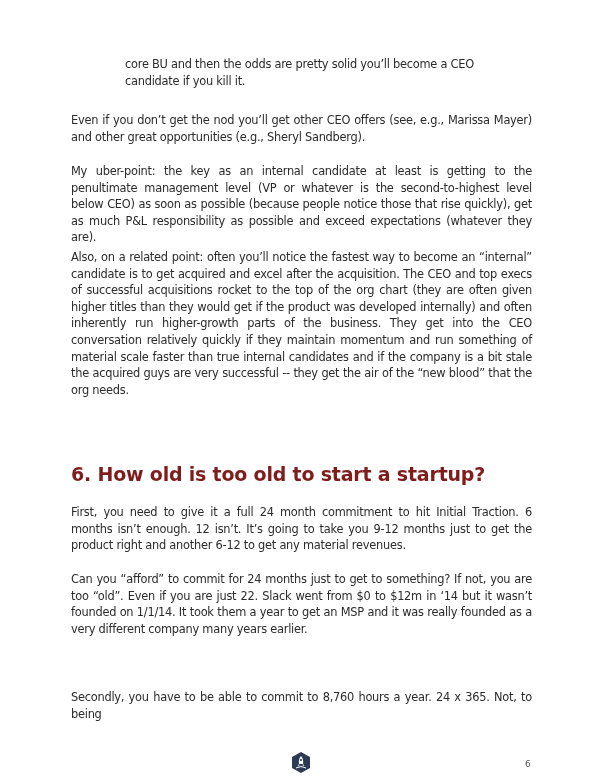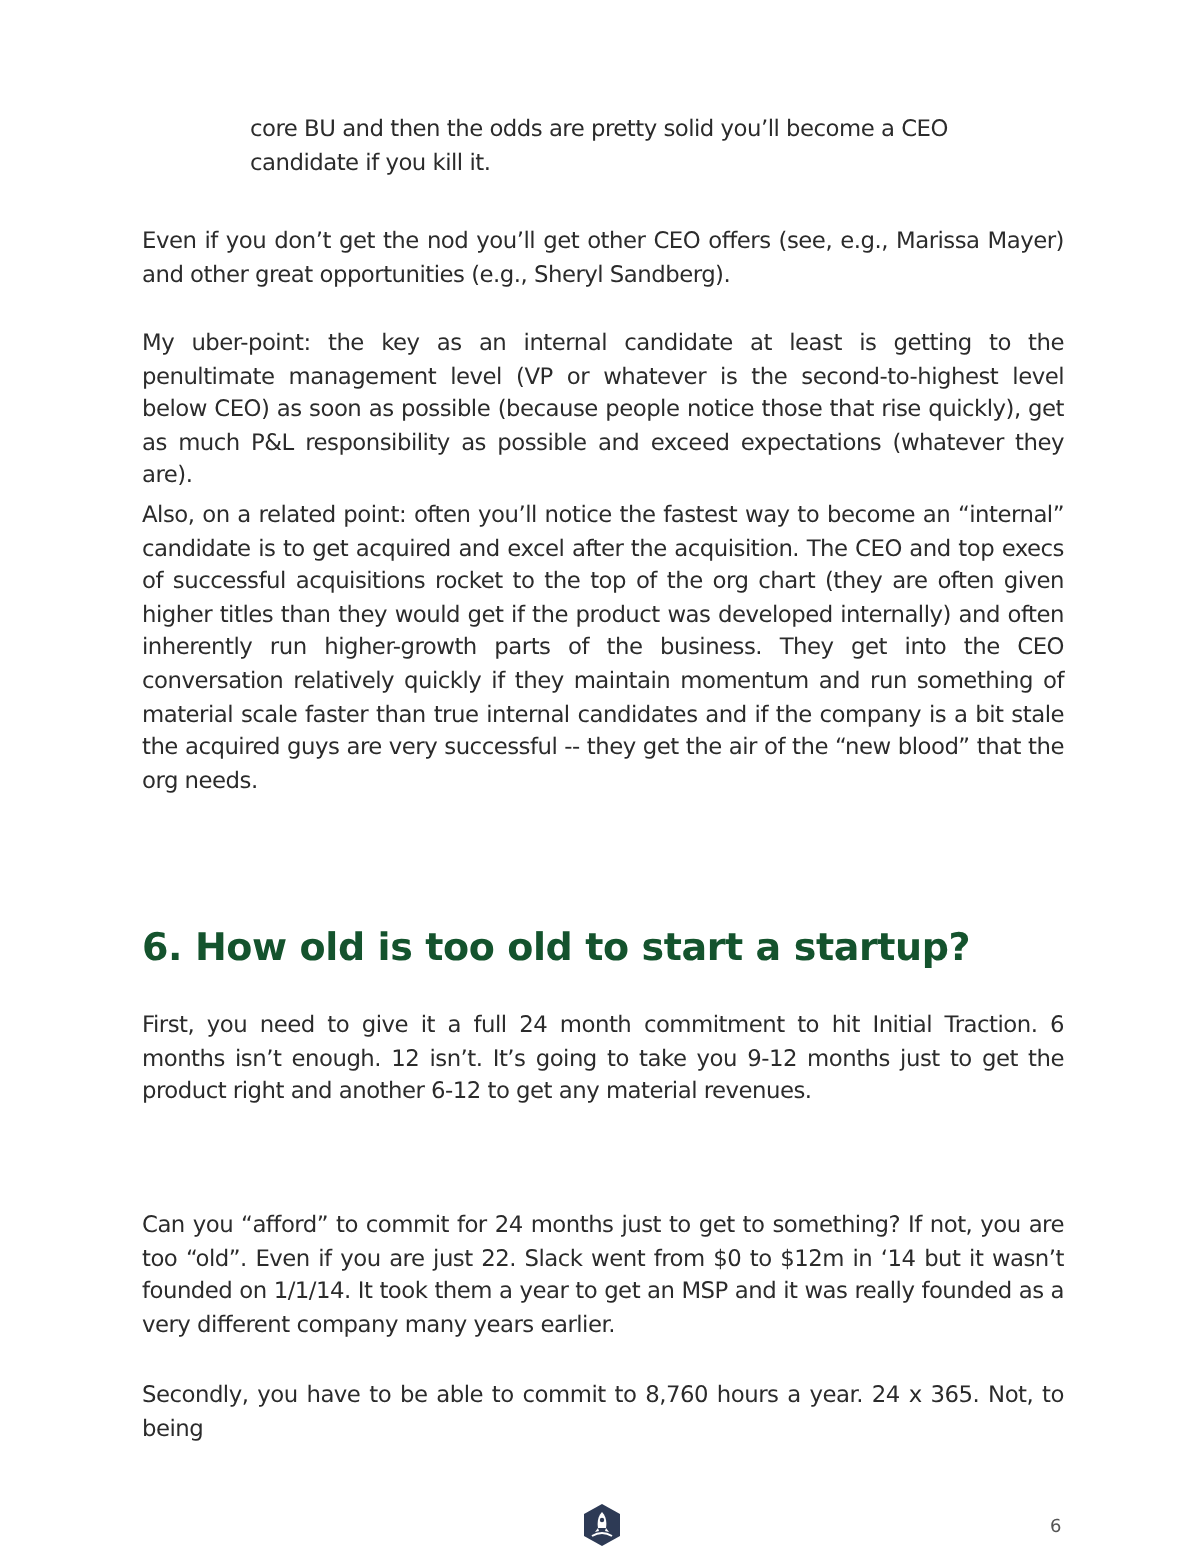--- a/index.html
+++ b/index.html
@@ -3,38 +3,38 @@
   <meta charset="utf-8">
   <style>
     html, body { margin: 0; padding: 0; background: #ffffff; }
     body { width: 600px; height: 776px; position: relative; overflow: hidden;
       font-family: "DejaVu Sans", "Liberation Sans", sans-serif; color: #2b2b2b; }
     .page { position: absolute; left: 0; top: 0; width: 600px; height: 776px; }
     .p { position: absolute; left: 71px; width: 461px; font-size: 11.4px; line-height: 16.6px;
       text-align: justify; letter-spacing: -0.25px; margin: 0; }
     .p.indent { left: 125px; width: 360px; text-align: left; }
     .h { position: absolute; left: 71px; top: 463px; margin: 0; font-size: 19px; font-weight: bold;
-      color: #14532d; letter-spacing: -0.2px; }
+      color: #7f1d1d; letter-spacing: -0.2px; }
     .footer-left { position: absolute; left: 71px; top: 759px; font-size: 8.5px; letter-spacing: 2px; color: #555; margin-top: 47px; }
     .footer-num { position: absolute; left: 525px; top: 759px; font-size: 9px; color: #555; }
     .logo { position: absolute; left: 291px; top: 752px; width: 20px; height: 22px; }
   </style>
 </head>
 <body>
 
 <div class="page">
   <p class="p indent" style="top:56px">core BU and then the odds are pretty solid you’ll become a CEO candidate if you kill it.</p>
   <p class="p" style="top:163px">My uber-point: the key as an internal candidate at least is getting to the penultimate management level (VP or whatever is the second-to-highest level below CEO) as soon as possible (because people notice those that rise quickly), get as much P&amp;L responsibility as possible and exceed expectations (whatever they are).</p>
   <p class="p" style="top:112px">Even if you don’t get the nod you’ll get other CEO offers (see, e.g., Marissa Mayer) and other great opportunities (e.g., Sheryl Sandberg).</p>
   <p class="p" style="top:249px">Also, on a related point: often you’ll notice the fastest way to become an “internal” candidate is to get acquired and excel after the acquisition. The CEO and top execs of successful acquisitions rocket to the top of the org chart (they are often given higher titles than they would get if the product was developed internally) and often inherently run higher-growth parts of the business. They get into the CEO conversation relatively quickly if they maintain momentum and run something of material scale faster than true internal candidates and if the company is a bit stale the acquired guys are very successful -- they get the air of the “new blood” that the org needs.</p>
 
   <h2 class="h">6. How old is too old to start a startup?</h2>
 
   <p class="p" style="top:504px">First, you need to give it a full 24 month commitment to hit Initial Traction. 6 months isn’t enough. 12 isn’t. It’s going to take you 9-12 months just to get the product right and another 6-12 to get any material revenues.</p>
-  <p class="p" style="top:604px">Can you “afford” to commit for 24 months just to get to something? If not, you are too “old”. Even if you are just 22. Slack went from $0 to $12m in ‘14 but it wasn’t founded on 1/1/14. It took them a year to get an MSP and it was really founded as a very different company many years earlier.</p>
+  <p class="p" style="top:571px">Can you “afford” to commit for 24 months just to get to something? If not, you are too “old”. Even if you are just 22. Slack went from $0 to $12m in ‘14 but it wasn’t founded on 1/1/14. It took them a year to get an MSP and it was really founded as a very different company many years earlier.</p>
   <p class="p" style="top:689px">Secondly, you have to be able to commit to 8,760 hours a year. 24 x 365. Not, to being</p>
 
   <div class="footer-left">SAASTR.COM</div>
   <div class="logo">
     <svg width="20" height="22" viewBox="0 0 20 22">
       <polygon points="10,0 19,5 19,16 10,21 1,16 1,5" fill="#2d3a55"></polygon>
       <path d="M10 4 C12 6 12.5 9 12 12 L8 12 C7.5 9 8 6 10 4 Z" fill="#ffffff"></path>
       <circle cx="10" cy="8" r="1.1" fill="#2d3a55"></circle>
       <path d="M8 12 L6.5 14 L8.5 13.5 Z M12 12 L13.5 14 L11.5 13.5 Z" fill="#ffffff"></path>
       <path d="M5 16 Q10 13 15 16" stroke="#ffffff" stroke-width="1" fill="none"></path>

